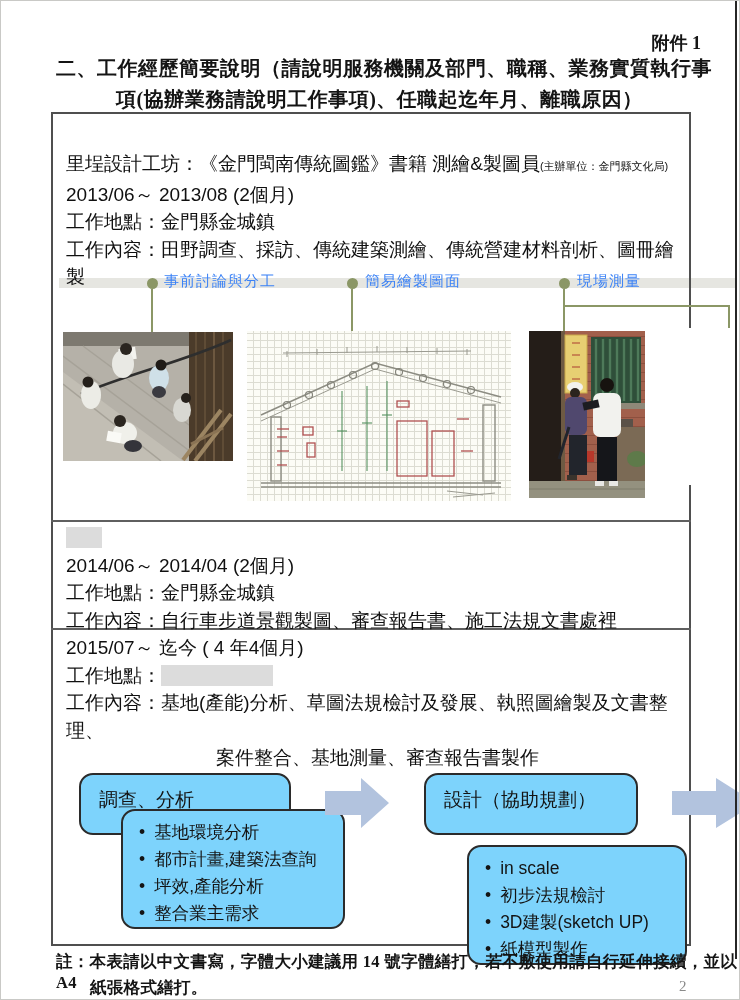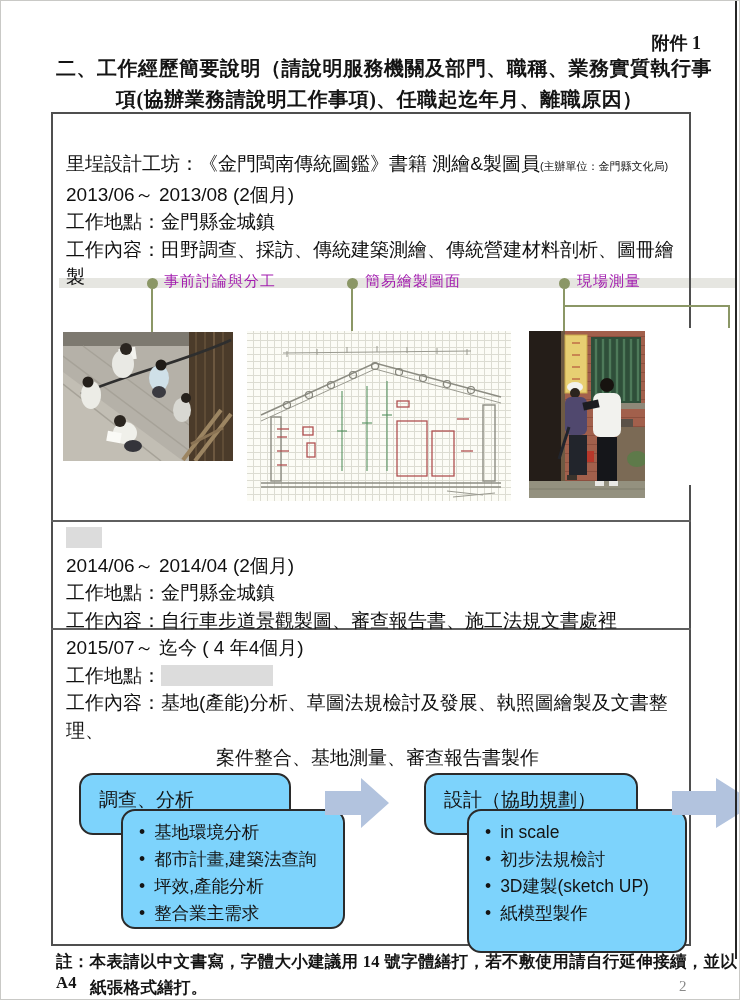--- a/index.html
+++ b/index.html
@@ -24,21 +24,21 @@
   .entry .small{font-size:11px;}
   .redact{display:inline-block;background:#dcdcdc;height:21px;vertical-align:-4px;}
   .redact.r1{width:36px;}
   .redact.r2{width:46px;}
   .redact.loc{width:112px;}
   .indent2{margin-left:150px;}
 
   
   .tl-bar{left:58px;top:277px;width:678px;height:10px;background:#e6e6e1;}
   .tl-dot{width:11px;height:11px;border-radius:50%;background:#8b9766;top:277px;}
-  .tl-cap{top:271px;font-size:15px;color:#a21caf;font-family:"Liberation Serif",serif;letter-spacing:1px;}
+  .tl-cap{top:271px;font-size:15px;color:#3b82f6;font-family:"Liberation Serif",serif;letter-spacing:1px;}
   .conn{background:#8b9766;}
 
   
   .photo{overflow:hidden;}
   .photo svg{display:block;}
   .photo-sketch{background:
      repeating-linear-gradient(0deg, rgba(0,0,0,0) 0 6px, #dcdcd2 6px 7px),
      repeating-linear-gradient(90deg, rgba(0,0,0,0) 0 6px, #dcdcd2 6px 7px),
      #fcfcf6;}
   .photo-temple{background:repeating-linear-gradient(0deg, #a2604c 0 8px, #8d4f3e 8px 9px);}
@@ -259,21 +259,21 @@
 
   <div class="abs arrow" style="left:324px;top:777px;">
     <svg width="64" height="50" viewBox="0 0 64 50">
         <polygon points="0,13 36,13 36,0 64,25 36,50 36,37 0,37" fill="#b2c3de"></polygon>
       </svg>
   </div>
 
   <div class="abs flow-box flow-header sans" style="left:423px;top:772px;width:214px;height:62px;">
     <span>設計（協助規劃）</span>
   </div>
-  <div class="abs flow-box flow-bullets sans" style="left:466px;top:808px;width:220px;height:144px;">
+  <div class="abs flow-box flow-bullets sans" style="left:466px;top:844px;width:220px;height:120px;">
     <div class="bullet-line">in scale</div>
     <div class="bullet-line">初步法規檢討</div>
     <div class="bullet-line">3D建製(sketch UP)</div>
     <div class="bullet-line">紙模型製作</div>
   </div>
 
   <div class="abs arrow" style="left:671px;top:777px;">
     <svg width="84" height="50" viewBox="0 0 84 50">
         <polygon points="0,13 44,13 44,0 84,25 44,50 44,37 0,37" fill="#b2c3de"></polygon>
       </svg>

